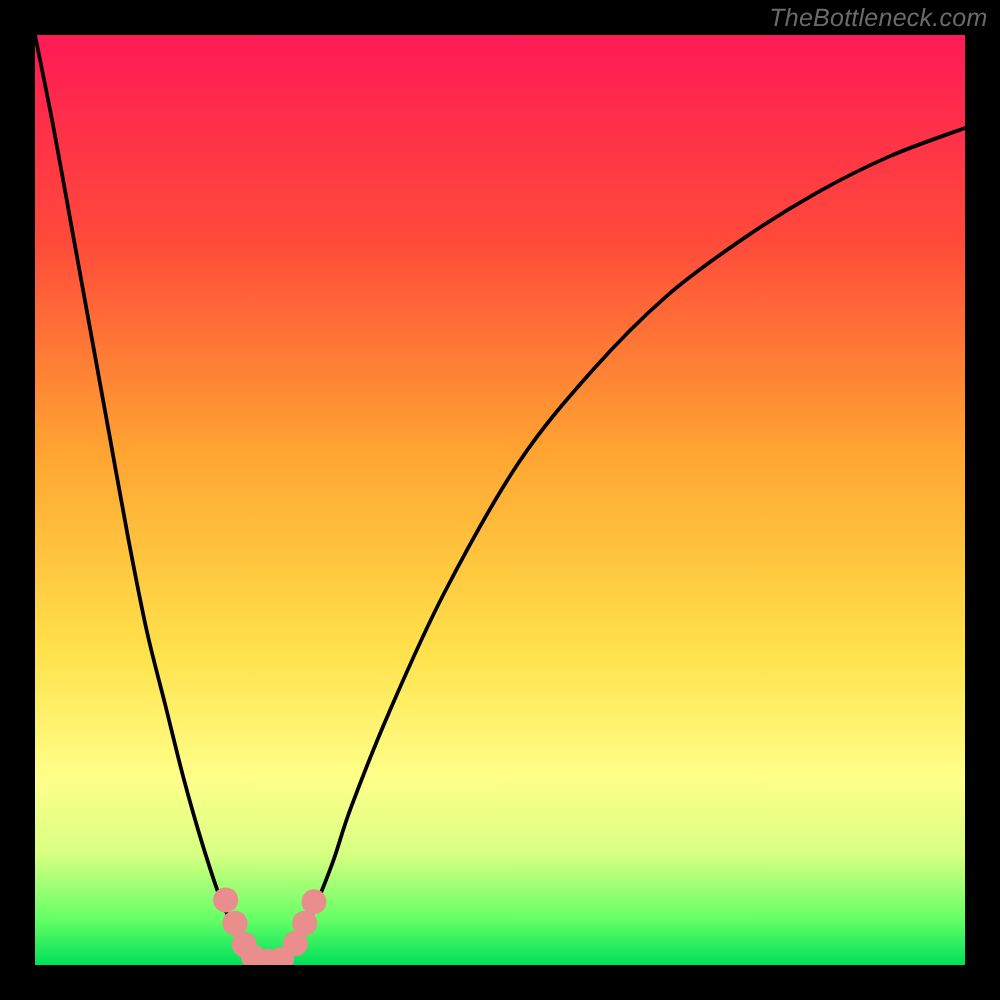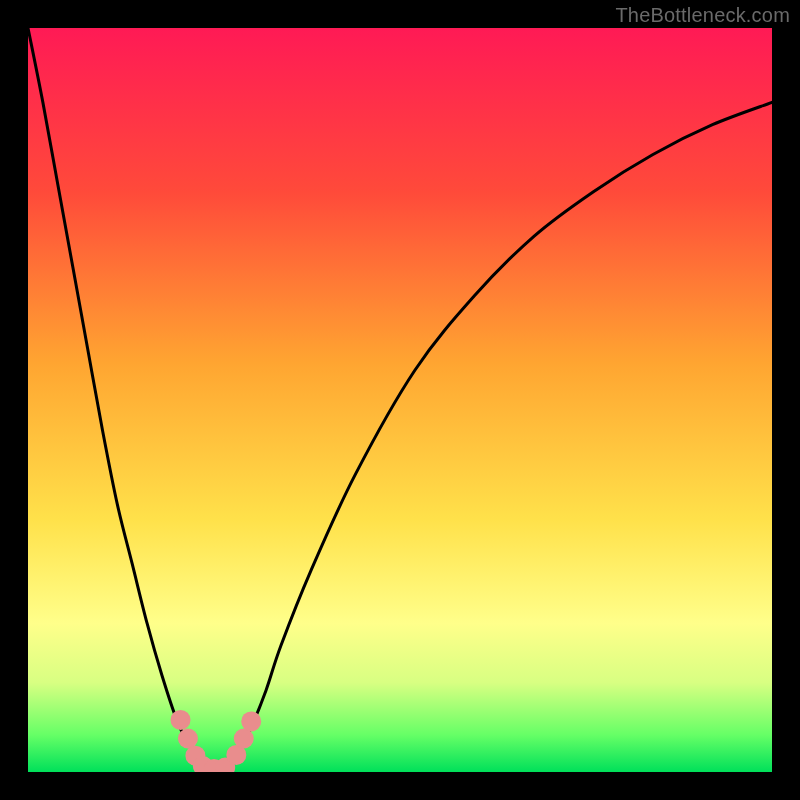--- a/index.html
+++ b/index.html
@@ -19,20 +19,21 @@
   }
   .watermark {
     position: absolute;
     top: 4px;
     right: 10px;
     font-family: Arial, Helvetica, sans-serif;
     font-size: 20px;
     color: #6a6a6a;
     font-weight: 500;
     letter-spacing: 0.2px;
+    font-style: italic;
   }
   svg { display: block; }
 </style>
 </head>
 <body>
 
 <div class="frame">
   <div class="watermark">TheBottleneck.com</div>
   <div class="plot-area">
     <svg id="chart-svg" width="744" height="744" viewBox="0 0 744 744" preserveAspectRatio="none">

